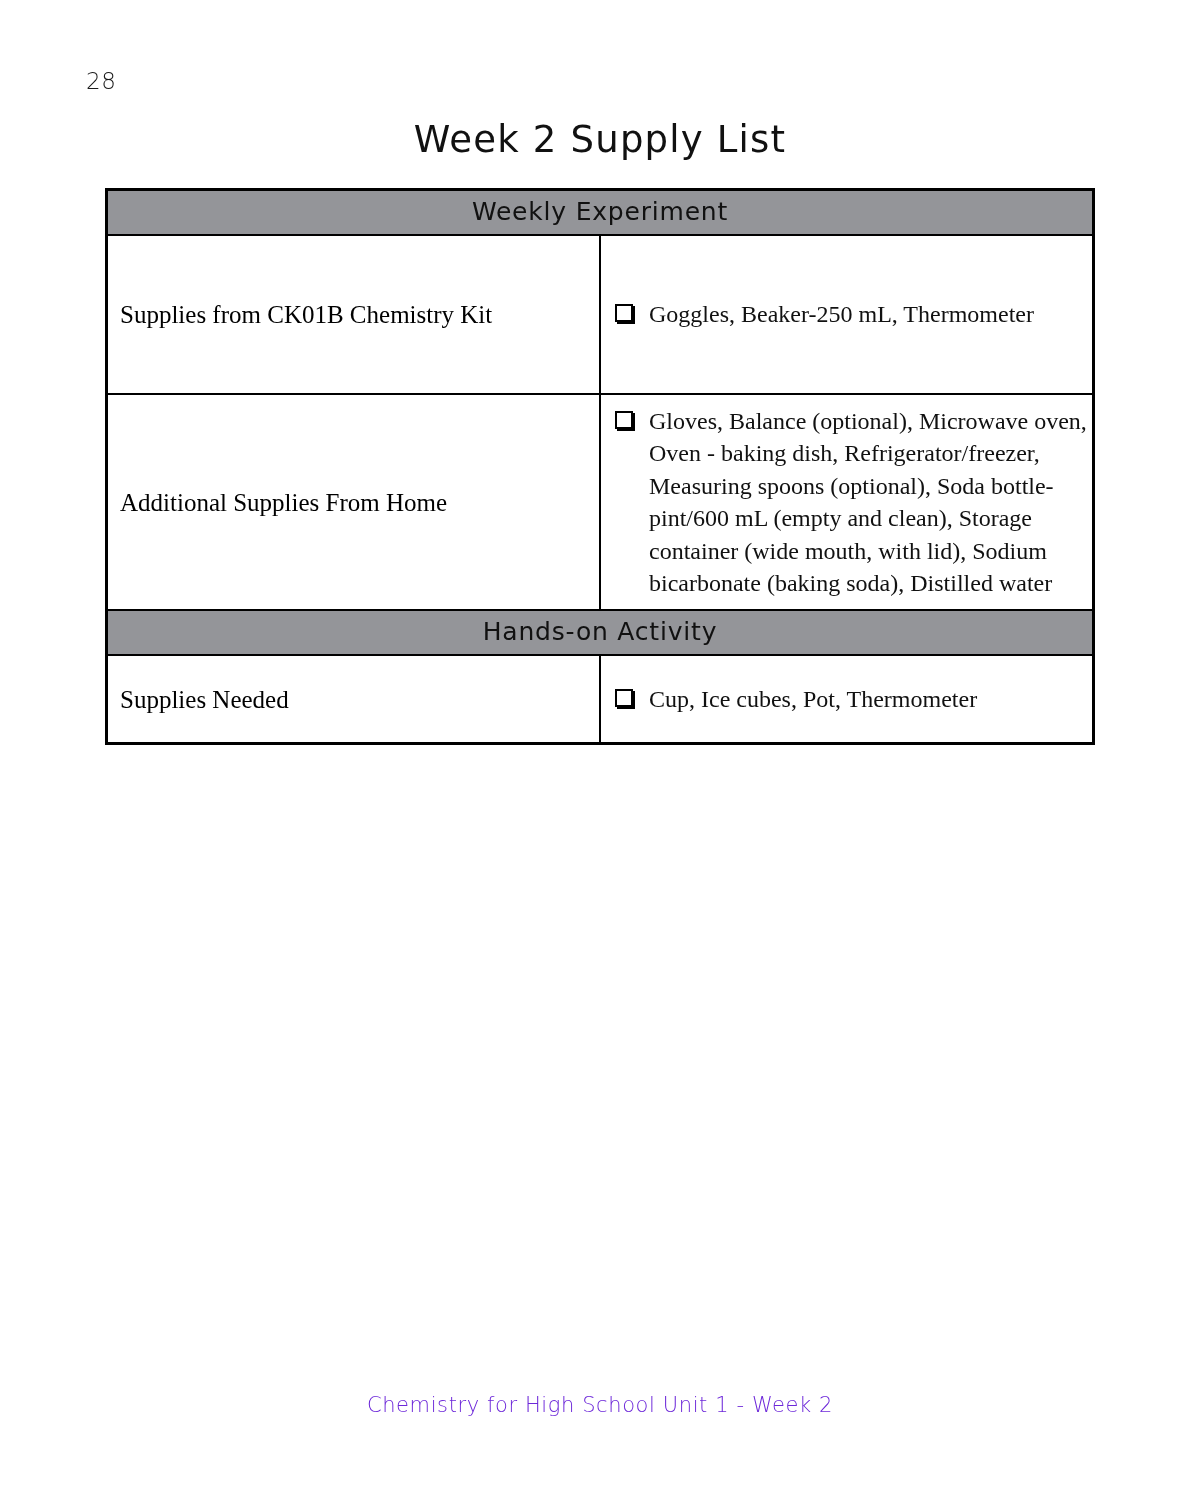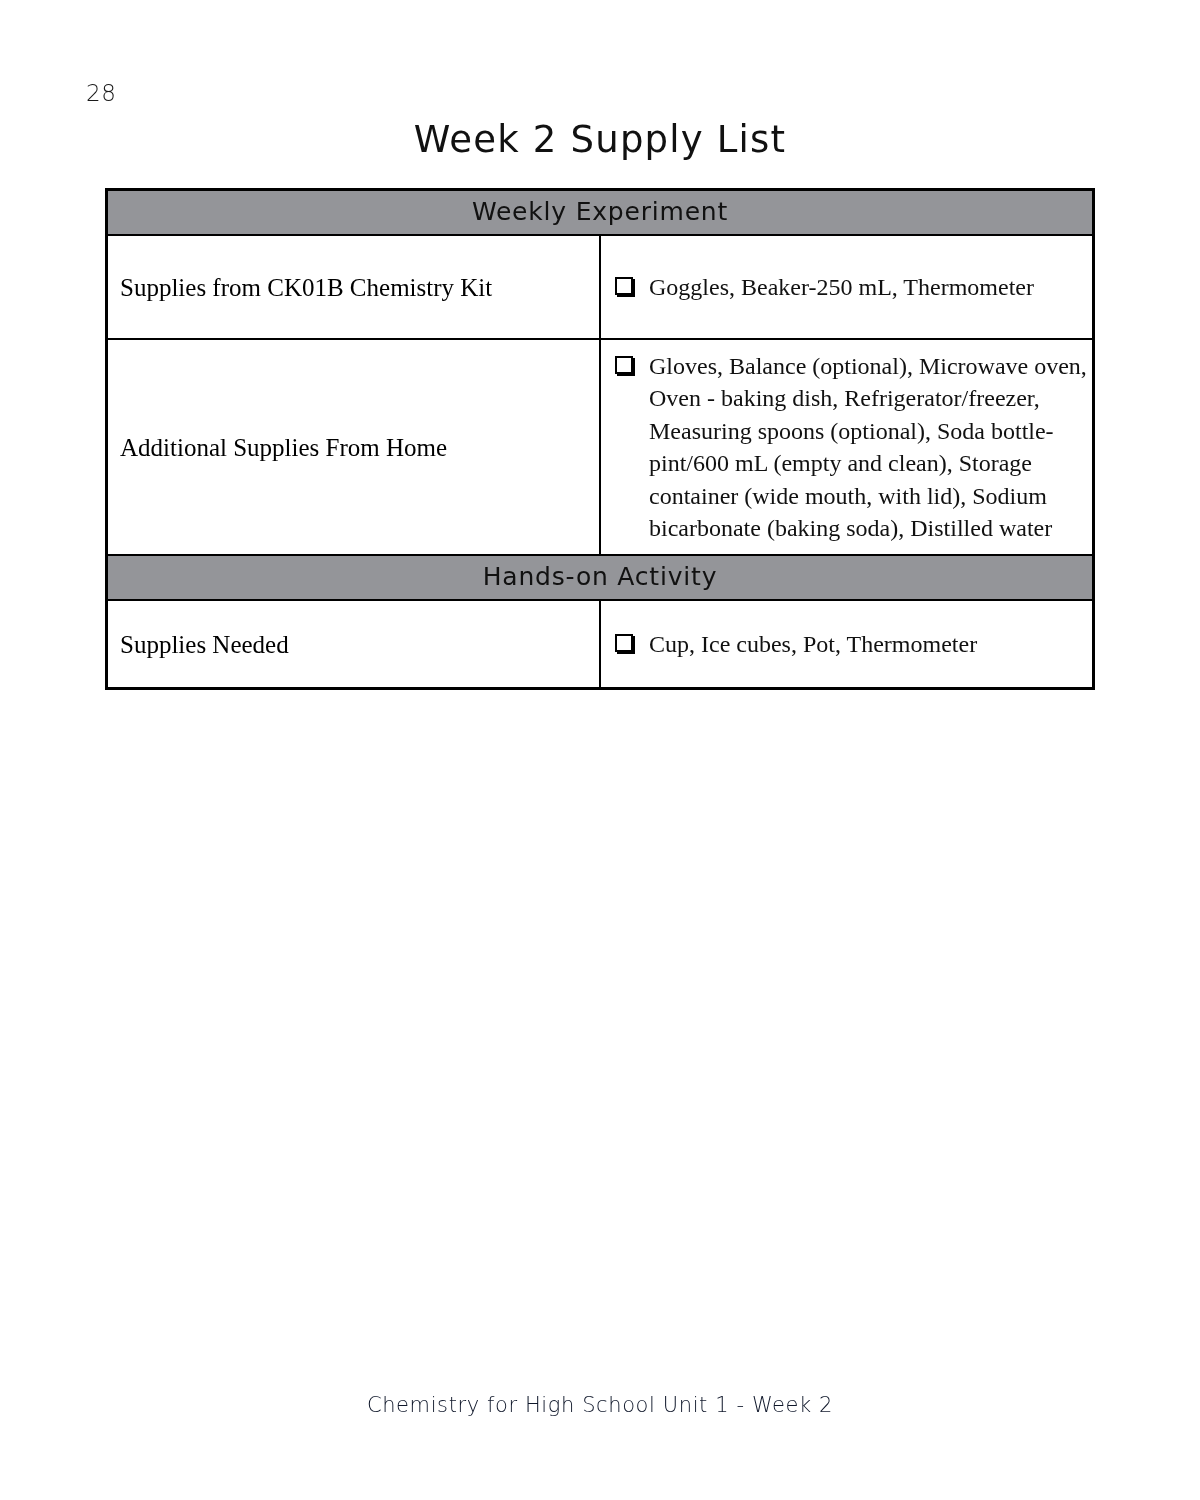--- a/index.html
+++ b/index.html
@@ -19,21 +19,20 @@
   
   .page-number {
     position: absolute;
     left: 86px;
     top: 68px;
     font-family: "DejaVu Sans", sans-serif;
     font-size: 23px;
     font-weight: 300;
     color: #1a1a1a;
     letter-spacing: 0.5px;
-    margin-top: 12px;
   }
 
   
   .page-title {
     position: absolute;
     left: 0;
     top: 96px;
     width: 1200px;
     text-align: center;
     font-family: "DejaVu Sans", sans-serif;
@@ -110,36 +109,36 @@
     box-shadow: 2px 2px 0 0 #000000;
     display: block;
   }
   .item-text {
     flex: 1 1 auto;
     font-size: 24px;
     line-height: 1.35;
     color: #111111;
   }
 
-  .row-tall-1 { height: 104px; margin-top: 26px; }
+  .row-tall-1 { height: 159px; margin-top: 26px; }
   .row-tall-2 { height: 146px; }
   .row-tall-3 { height: 88px; border-radius: 9px; }
 
   
   .page-footer {
     position: absolute;
     left: 0;
     top: 1393px;
     width: 1200px;
     text-align: center;
     font-family: "DejaVu Sans", sans-serif;
     font-size: 21px;
     font-weight: 300;
     letter-spacing: 0.6px;
-    color: #0f172a;
+    color: #6d28d9;
   }
 </style>
 </head>
 <body>
 
 <div class="page-number">28</div>
 
 <h1 class="page-title">Week 2 Supply List</h1>
 
 <table class="supply-table">

